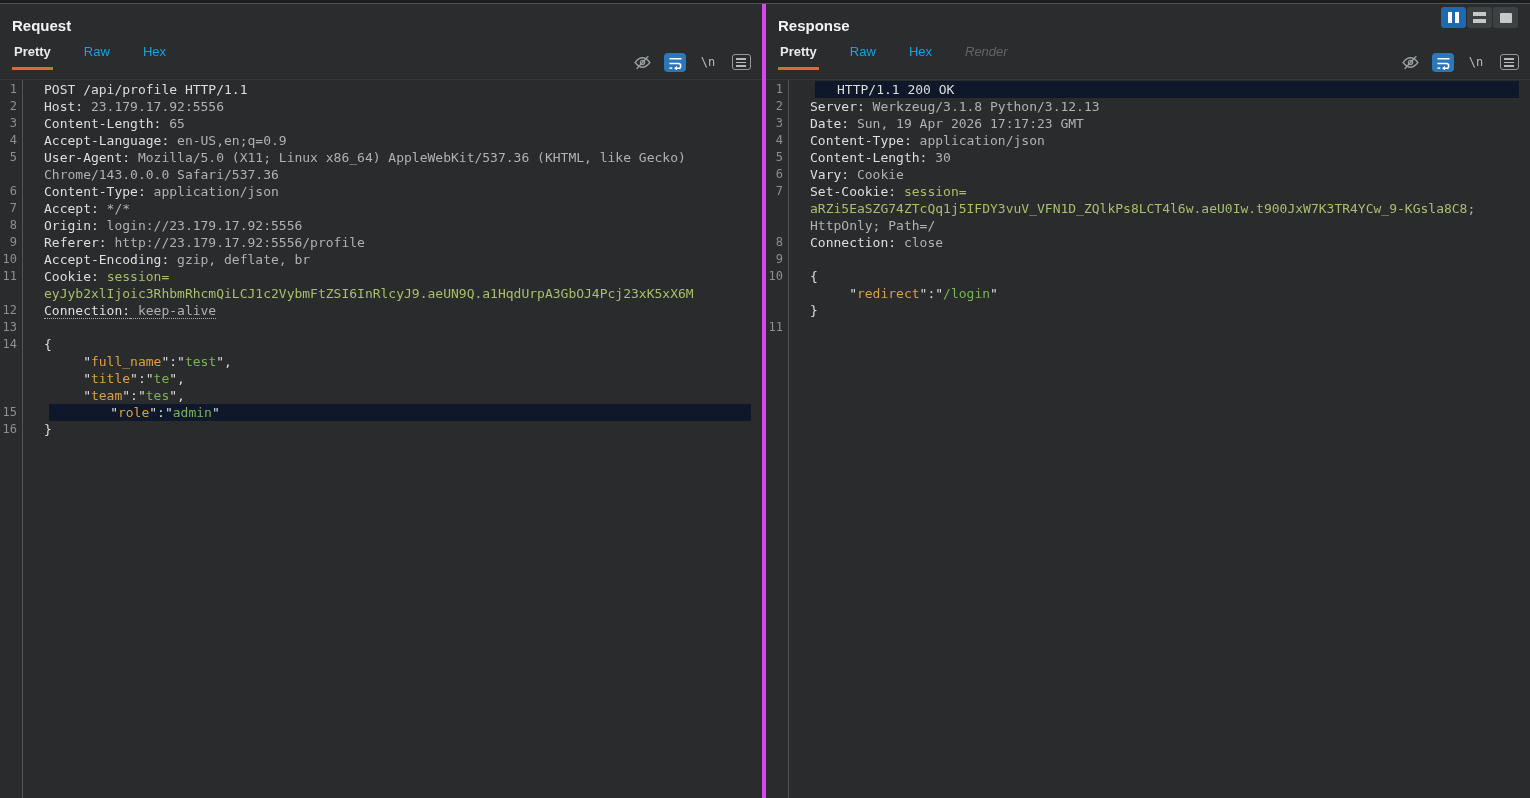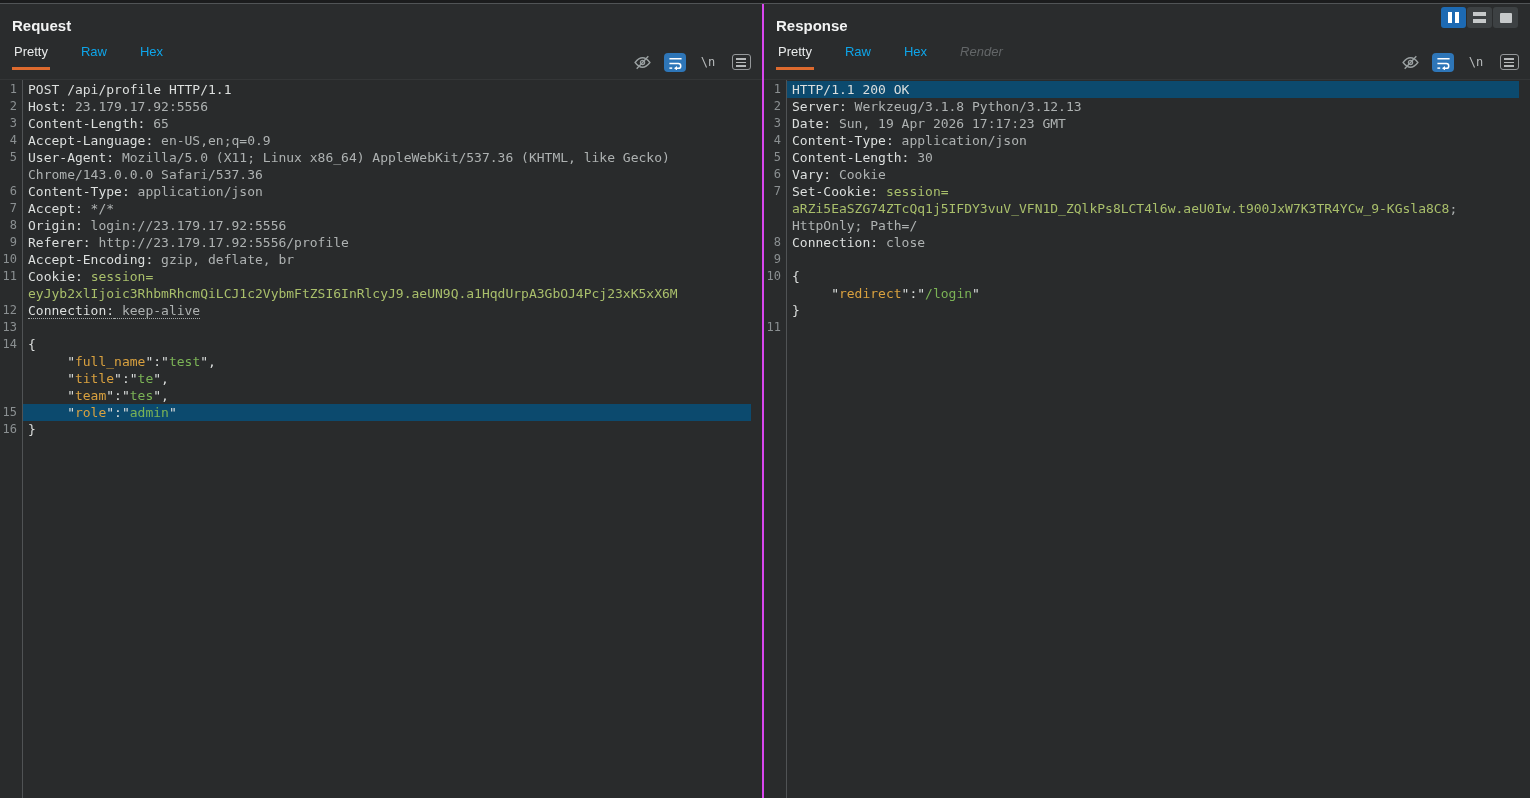--- a/index.html
+++ b/index.html
@@ -1,28 +1,28 @@
 <!DOCTYPE html>
 <html><head>
 <meta charset="utf-8">
 <style>
   html,body{margin:0;padding:0;background:#2a2c2d;width:1530px;height:798px;overflow:hidden;
     font-family:"Liberation Sans",sans-serif;-webkit-font-smoothing:antialiased;}
   .topstrip{height:3px;background:#1b1c1d;border-bottom:1px solid #515456;}
   .main{display:flex;height:794px;}
   .panel{display:flex;flex-direction:column;min-width:0;}
-  .panel.left{width:762px;border-right:2px solid #d946ef;}
+  .panel.left{width:762px;border-right:4px solid #d946ef;}
   .panel.right{flex:1;}
   .panel-header{height:76px;position:relative;padding-left:12px;box-sizing:border-box;
     border-bottom:1px solid #343637;flex:0 0 76px;}
   .panel-title{padding-top:13px;font-size:15px;font-weight:bold;color:#f2f3f3;}
   .tabbar{display:flex;align-items:flex-end;margin-top:7px;height:29px;}
   .tab{font-size:13px;color:#0ea5e9;margin-right:29px;padding:4px 2px 8px 2px;cursor:default;
     border-bottom:3px solid transparent;}
-  .tab.active{color:#e9ebeb;border-bottom-color:#dd6a2e;}
+  .tab.active{color:#e9ebeb;border-bottom-color:#dd6a2e;font-weight:bold;}
   .tab.disabled{color:#636668;font-style:italic;}
   .iconbar{position:absolute;right:10px;top:48px;display:flex;align-items:center;gap:11px;}
   .icon{width:22px;height:20px;display:flex;align-items:center;justify-content:center;}
   .icon-wrap-box{background:#2e76b8;border-radius:4px;width:22px;height:19px;
     display:flex;align-items:center;justify-content:center;}
   .icon-nl{font-family:"DejaVu Sans Mono",monospace;font-size:12px;color:#b9bcbd;}
   .icon-menu-box{width:17px;height:14px;border:1.2px solid #95989a;border-radius:3px;
     display:flex;align-items:center;justify-content:center;}
   .icon-menu-lines{width:10px;height:9px;
     background-image:repeating-linear-gradient(to bottom,#b6b9ba 0 1.6px,transparent 1.6px 3.7px);}
@@ -34,22 +34,22 @@
     background:linear-gradient(to right,#fff 0 4px,transparent 4px 7px,#fff 7px 11px);}
   .glyph-rows{width:13px;height:11px;
     background:linear-gradient(to bottom,#c6c9ca 0 4px,transparent 4px 7px,#c6c9ca 7px 11px);}
   .glyph-single{width:12px;height:10px;background:#c6c9ca;border-radius:1px;}
   .editor{flex:1;position:relative;background:#292b2c;padding-top:1px;overflow:hidden;}
   .editor::before{content:"";position:absolute;left:22px;top:0;bottom:0;width:1px;background:#505355;}
   .code-row{display:flex;height:17px;line-height:17px;white-space:pre;
     font-family:"DejaVu Sans Mono",monospace;font-size:13px;}
   .ln{flex:0 0 22px;box-sizing:border-box;padding-right:5px;text-align:right;
     color:#8b9092;font-size:12px;}
-  .code{flex:1;padding-left:6px;margin-right:11px;min-width:0;}
-  .code-row.hl .code{background:#0c4a6e;}
+  .code{flex:1;padding-left:22px;margin-right:11px;min-width:0;}
+  .code-row.hl .code{background:#0f172a;margin-left:27px;}
   .c-hdr{color:#dcdfde;}
   .c-val{color:#aeb2b2;}
   .c-grn{color:#a9bf6b;}
   .c-key{color:#d9a13f;}
   .c-str{color:#7bb356;}
   .c-u{border-bottom:1px dotted #a9adad;}
 </style>
 </head>
 <body>
 

